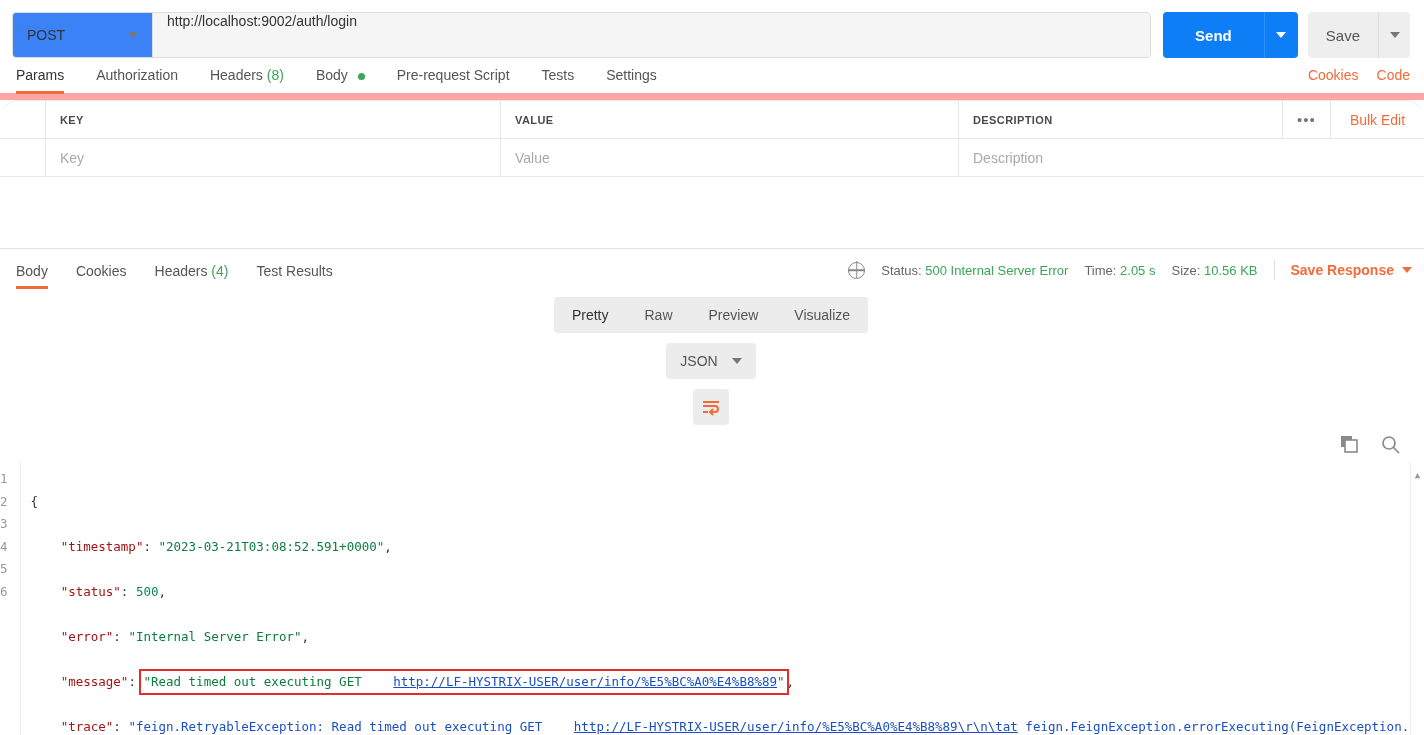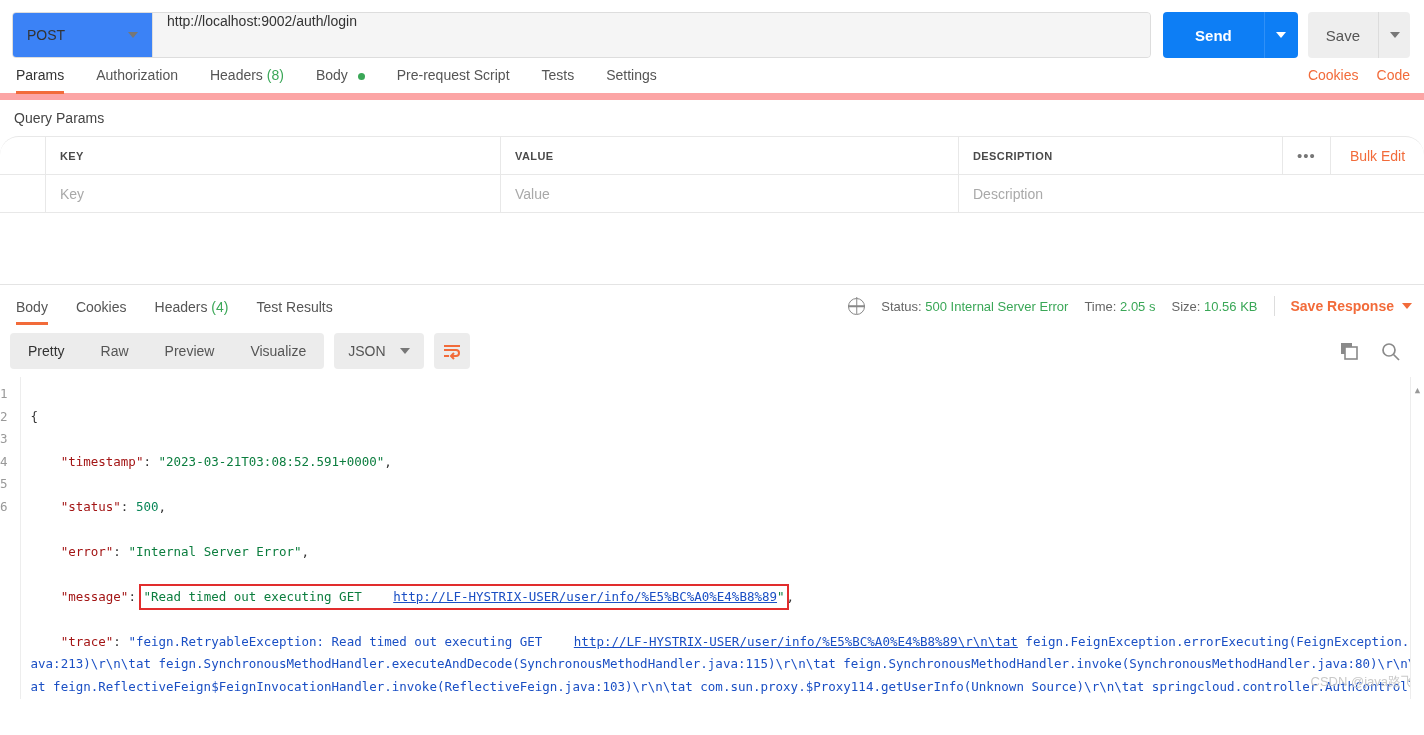--- a/index.html
+++ b/index.html
@@ -117,21 +117,21 @@
   .resp-meta { margin-left:auto; display:flex; align-items:center; gap:16px; padding-bottom:9px; font-size:13px; color:#666; }
   .meta-val { color:#3aa757; }
   .globe { width:17px;height:17px;border:1.5px solid #888;border-radius:50%; position:relative; display:inline-block;}
   .globe::before{content:"";position:absolute;left:50%;top:-1.5px;width:1.5px;height:17px;background:#888;transform:translateX(-50%);}
   .globe::after{content:"";position:absolute;top:50%;left:-1.5px;width:17px;height:1.5px;background:#888;transform:translateY(-50%);}
   .divider-v { width:1px; height:20px; background:#ddd; }
   .save-resp { color:#f26b3a; font-size:14px; font-weight:bold; display:flex;align-items:center;gap:8px;cursor:pointer;}
   .save-resp .caret{ border-top-color:#f26b3a; }
 
   
-  .view-toolbar { display:flex; align-items:center; padding: 8px 12px 8px 10px; gap: 10px; }
+  .view-toolbar { display:flex; align-items:center; padding: 8px 12px 8px 10px; gap: 10px; flex-direction: column; }
   .seg { display:flex; background:#ececec; border-radius:4px; height:36px; align-items:center;}
   .seg .item { font-size:14px; color:#555; padding: 0 18px; line-height:36px; cursor:pointer; }
   .seg .item.active { color:#333; }
   .lang-select { display:flex; align-items:center; gap:14px; background:#ececec; border-radius:4px;
                  height:36px; padding: 0 14px; font-size:14px; color:#555; cursor:pointer; }
   .wrap-btn { width:36px;height:36px;background:#ececec;border-radius:4px;
               display:flex;align-items:center;justify-content:center;cursor:pointer;}
   .tb-right { margin-left:auto; display:flex; align-items:center; gap:22px; padding-right:12px;}
   .icon-gray { color:#888; cursor:pointer; display:flex; align-items:center;}
 
@@ -207,21 +207,20 @@
     </div>
     <div class="tab">
       <span>Settings</span>
     </div>
     <div class="tabs-right">
       <span class="link-orange">Cookies</span>
       <span class="link-orange">Code</span>
     </div>
   </div>
 
-  <div class="qp-title">Query Params</div>
   <div class="params-table">
     <div class="row hdr">
       <div class="cell-check"></div>
       <div class="cell-key">
         <span class="hdr-text">KEY</span>
       </div>
       <div class="cell-val">
         <span class="hdr-text">VALUE</span>
       </div>
       <div class="desc-hdr-wrap">

